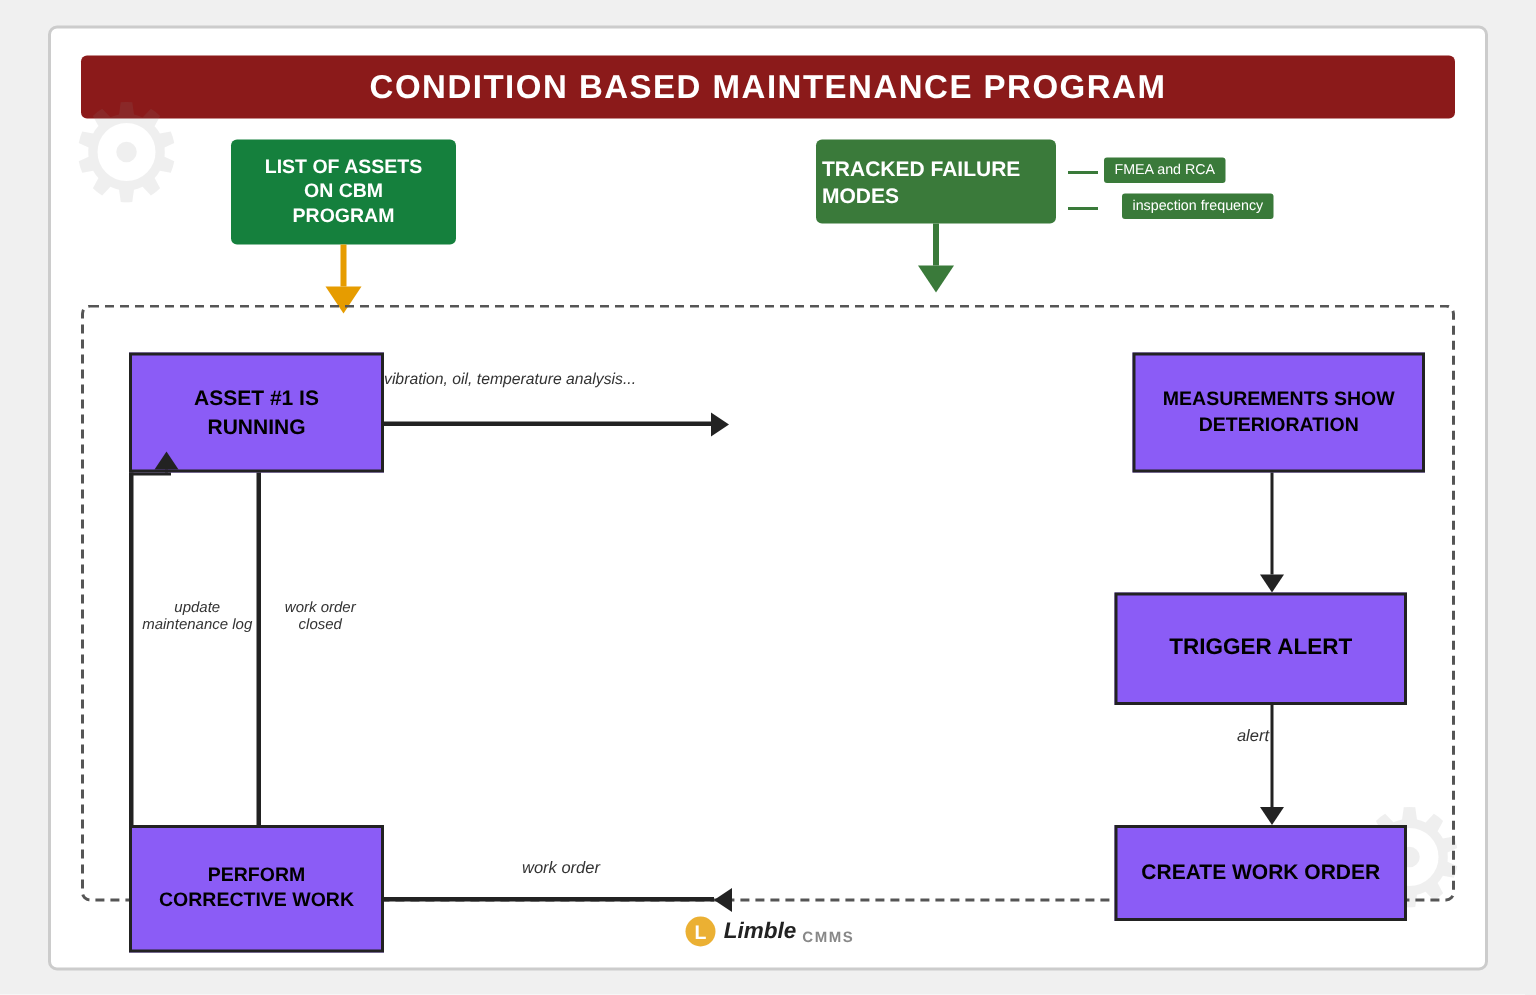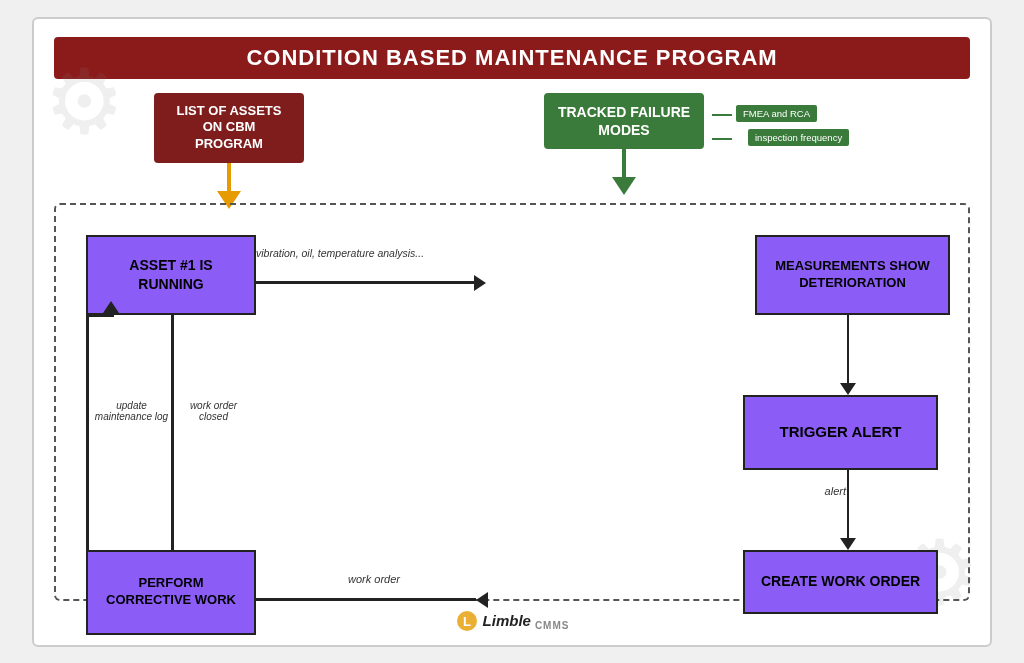--- a/index.html
+++ b/index.html
@@ -54,35 +54,35 @@
     .top-labels-row {
       display: flex;
       width: 100%;
       justify-content: space-between;
       align-items: flex-start;
       margin-bottom: 0px;
       padding: 0 30px;
       position: relative;
     }
     .label-box-orange {
-      background: #7f1d1d;
+      background: #15803d;
       color: #fff;
       font-weight: 900;
       font-size: 13px;
       text-align: center;
       padding: 10px 20px;
       border-radius: 4px;
       line-height: 1.3;
     }
     .label-box-green {
       background: #3a7a3a;
       color: #fff;
       font-weight: 900;
       font-size: 14px;
-      text-align: center;
+      text-align: left;
       padding: 10px 4px;
       border-radius: 4px;
       line-height: 1.3;
     }
 
     
     .arrow-down {
       width: 0;
       height: 0;
       border-left: 12px solid transparent;

